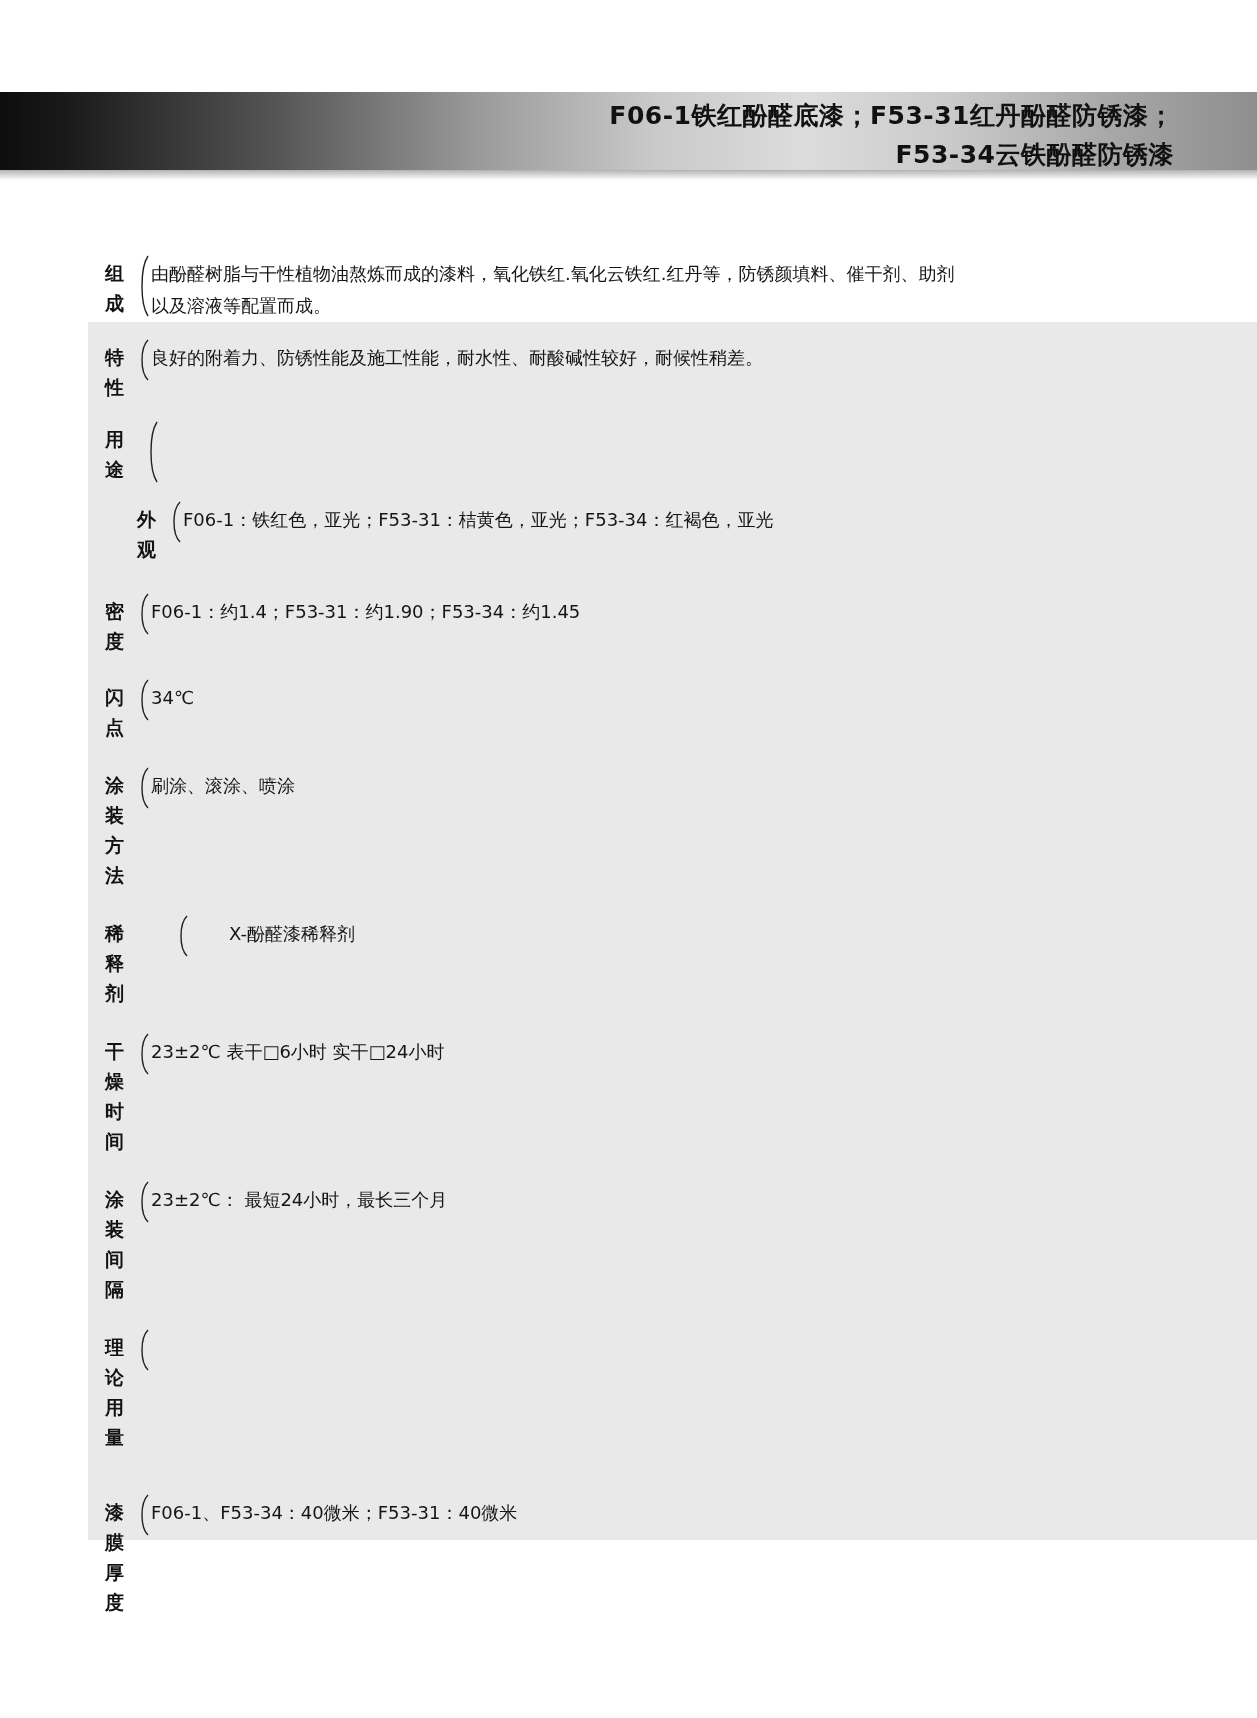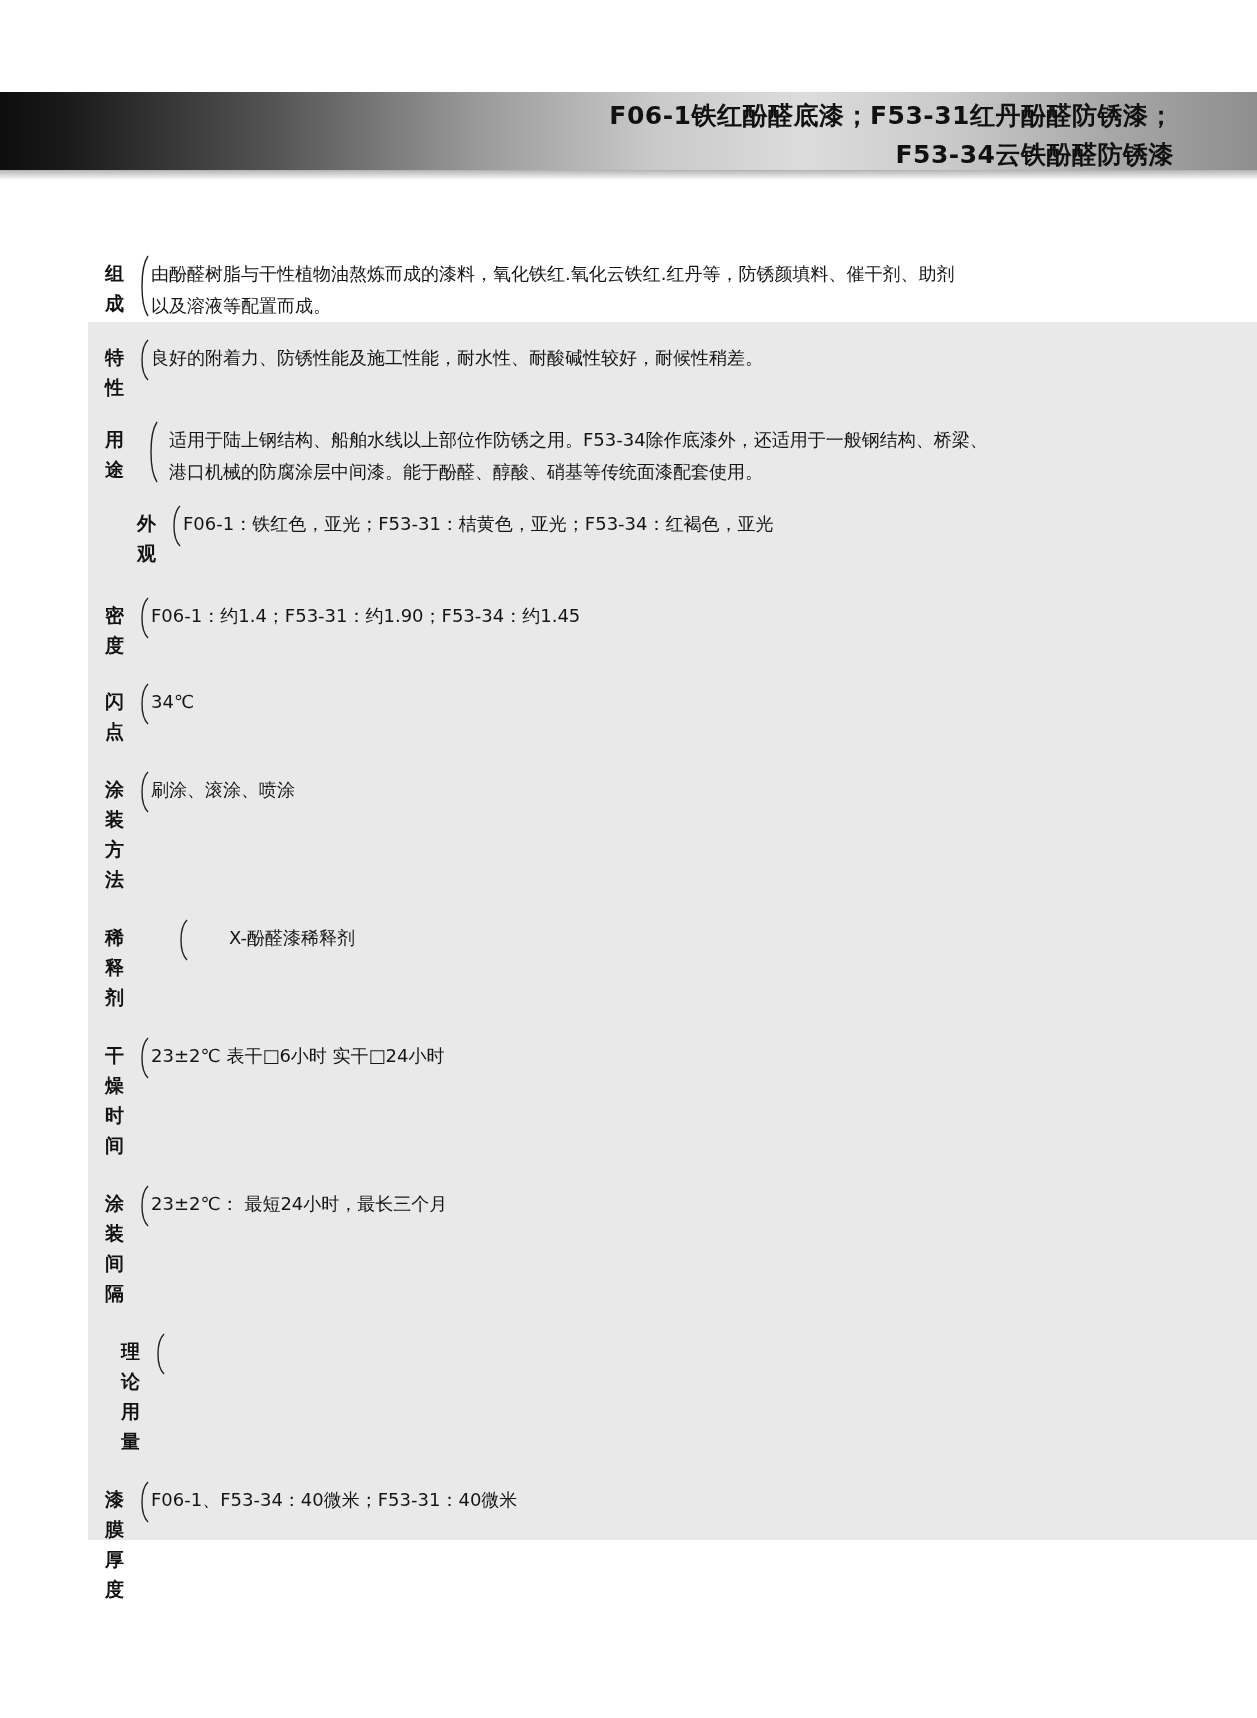--- a/index.html
+++ b/index.html
@@ -122,21 +122,21 @@
   .row-composition { margin-bottom: 20px; }
   .row-characteristic { margin-bottom: 22px; }
   .row-usage { margin-bottom: 20px; gap: 9px; }
   .row-appearance { margin-bottom: 32px; padding-left: 32px; }
   .row-density { margin-bottom: 26px; }
   .row-flash { margin-bottom: 28px; }
   .row-method { margin-bottom: 28px; }
   .row-thinner { margin-bottom: 28px; gap: 39px; }
   .row-dry { margin-bottom: 28px; }
   .row-interval { margin-bottom: 28px; }
-  .row-theoretical { margin-bottom: 28px; padding-left: 16px; }
+  .row-theoretical { margin-bottom: 45px; }
   .row-dryfilm { margin-bottom: 28px; }
   .row-paintfilm { margin-bottom: 28px; }
 
   
   .label-4 { letter-spacing: 0; text-align-last: left; }
 </style>
 </head>
 <body>
 
 <div class="page-bg"></div>
@@ -175,24 +175,20 @@
         <span class="vline">良好的附着力、防锈性能及施工性能，耐水性、耐酸碱性较好，耐候性稍差。</span>
       </div>
     </div>
     <div class="spec-row row-usage">
       <div class="spec-label">用    途</div>
       <div class="brace">
         <svg width="16" height="64" viewBox="0 0 16 64">
           <path d="M13 2 C5 14, 5 50, 13 62" fill="none" stroke="#222" stroke-width="1.4"></path>
         </svg>
       </div>
-      <div class="spec-value">
-        <span class="vline">适用于陆上钢结构、船舶水线以上部位作防锈之用。F53-34除作底漆外，还适用于一般钢结构、桥梁、</span>
-        <span class="vline">港口机械的防腐涂层中间漆。能于酚醛、醇酸、硝基等传统面漆配套使用。</span>
-      </div>
     </div>
     <div class="spec-row row-appearance">
       <div class="spec-label">外    观</div>
       <div class="brace">
         <svg width="16" height="44" viewBox="0 0 16 44">
           <path d="M13 2 C5 10, 5 34, 13 42" fill="none" stroke="#222" stroke-width="1.4"></path>
         </svg>
       </div>
       <div class="spec-value">
         <span class="vline">F06-1：铁红色，亚光；F53-31：桔黄色，亚光；F53-34：红褐色，亚光</span>

